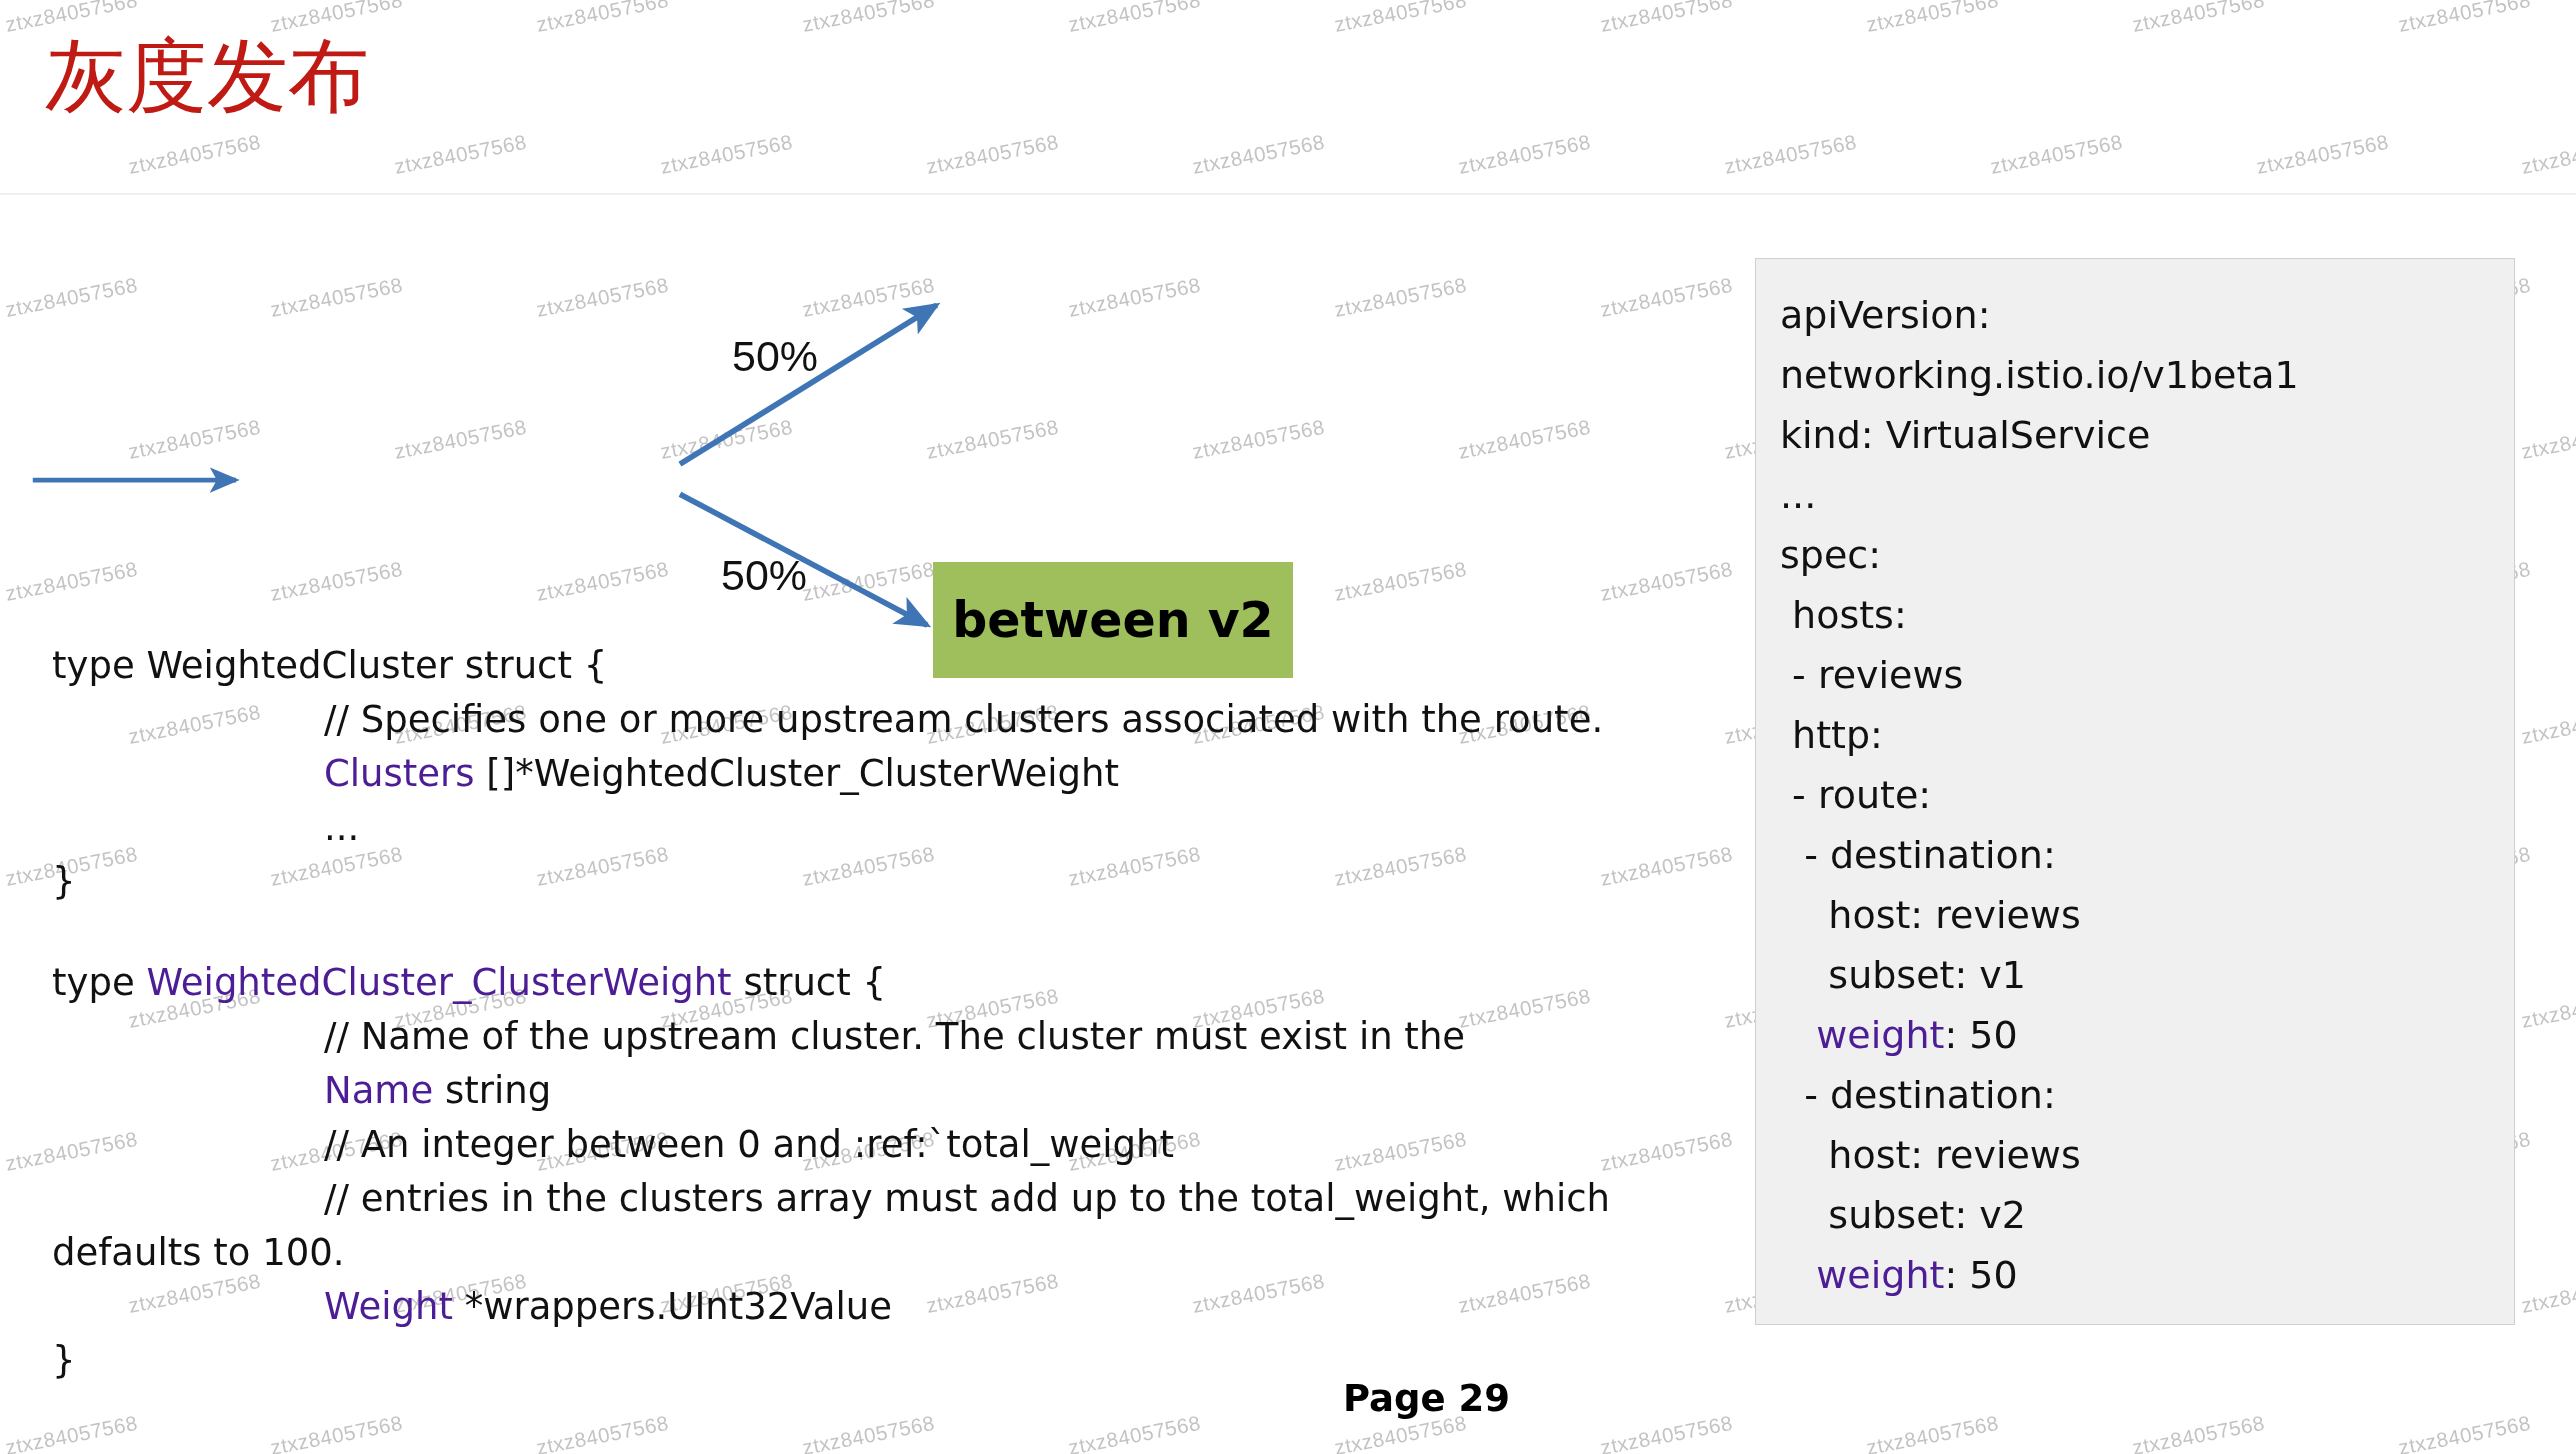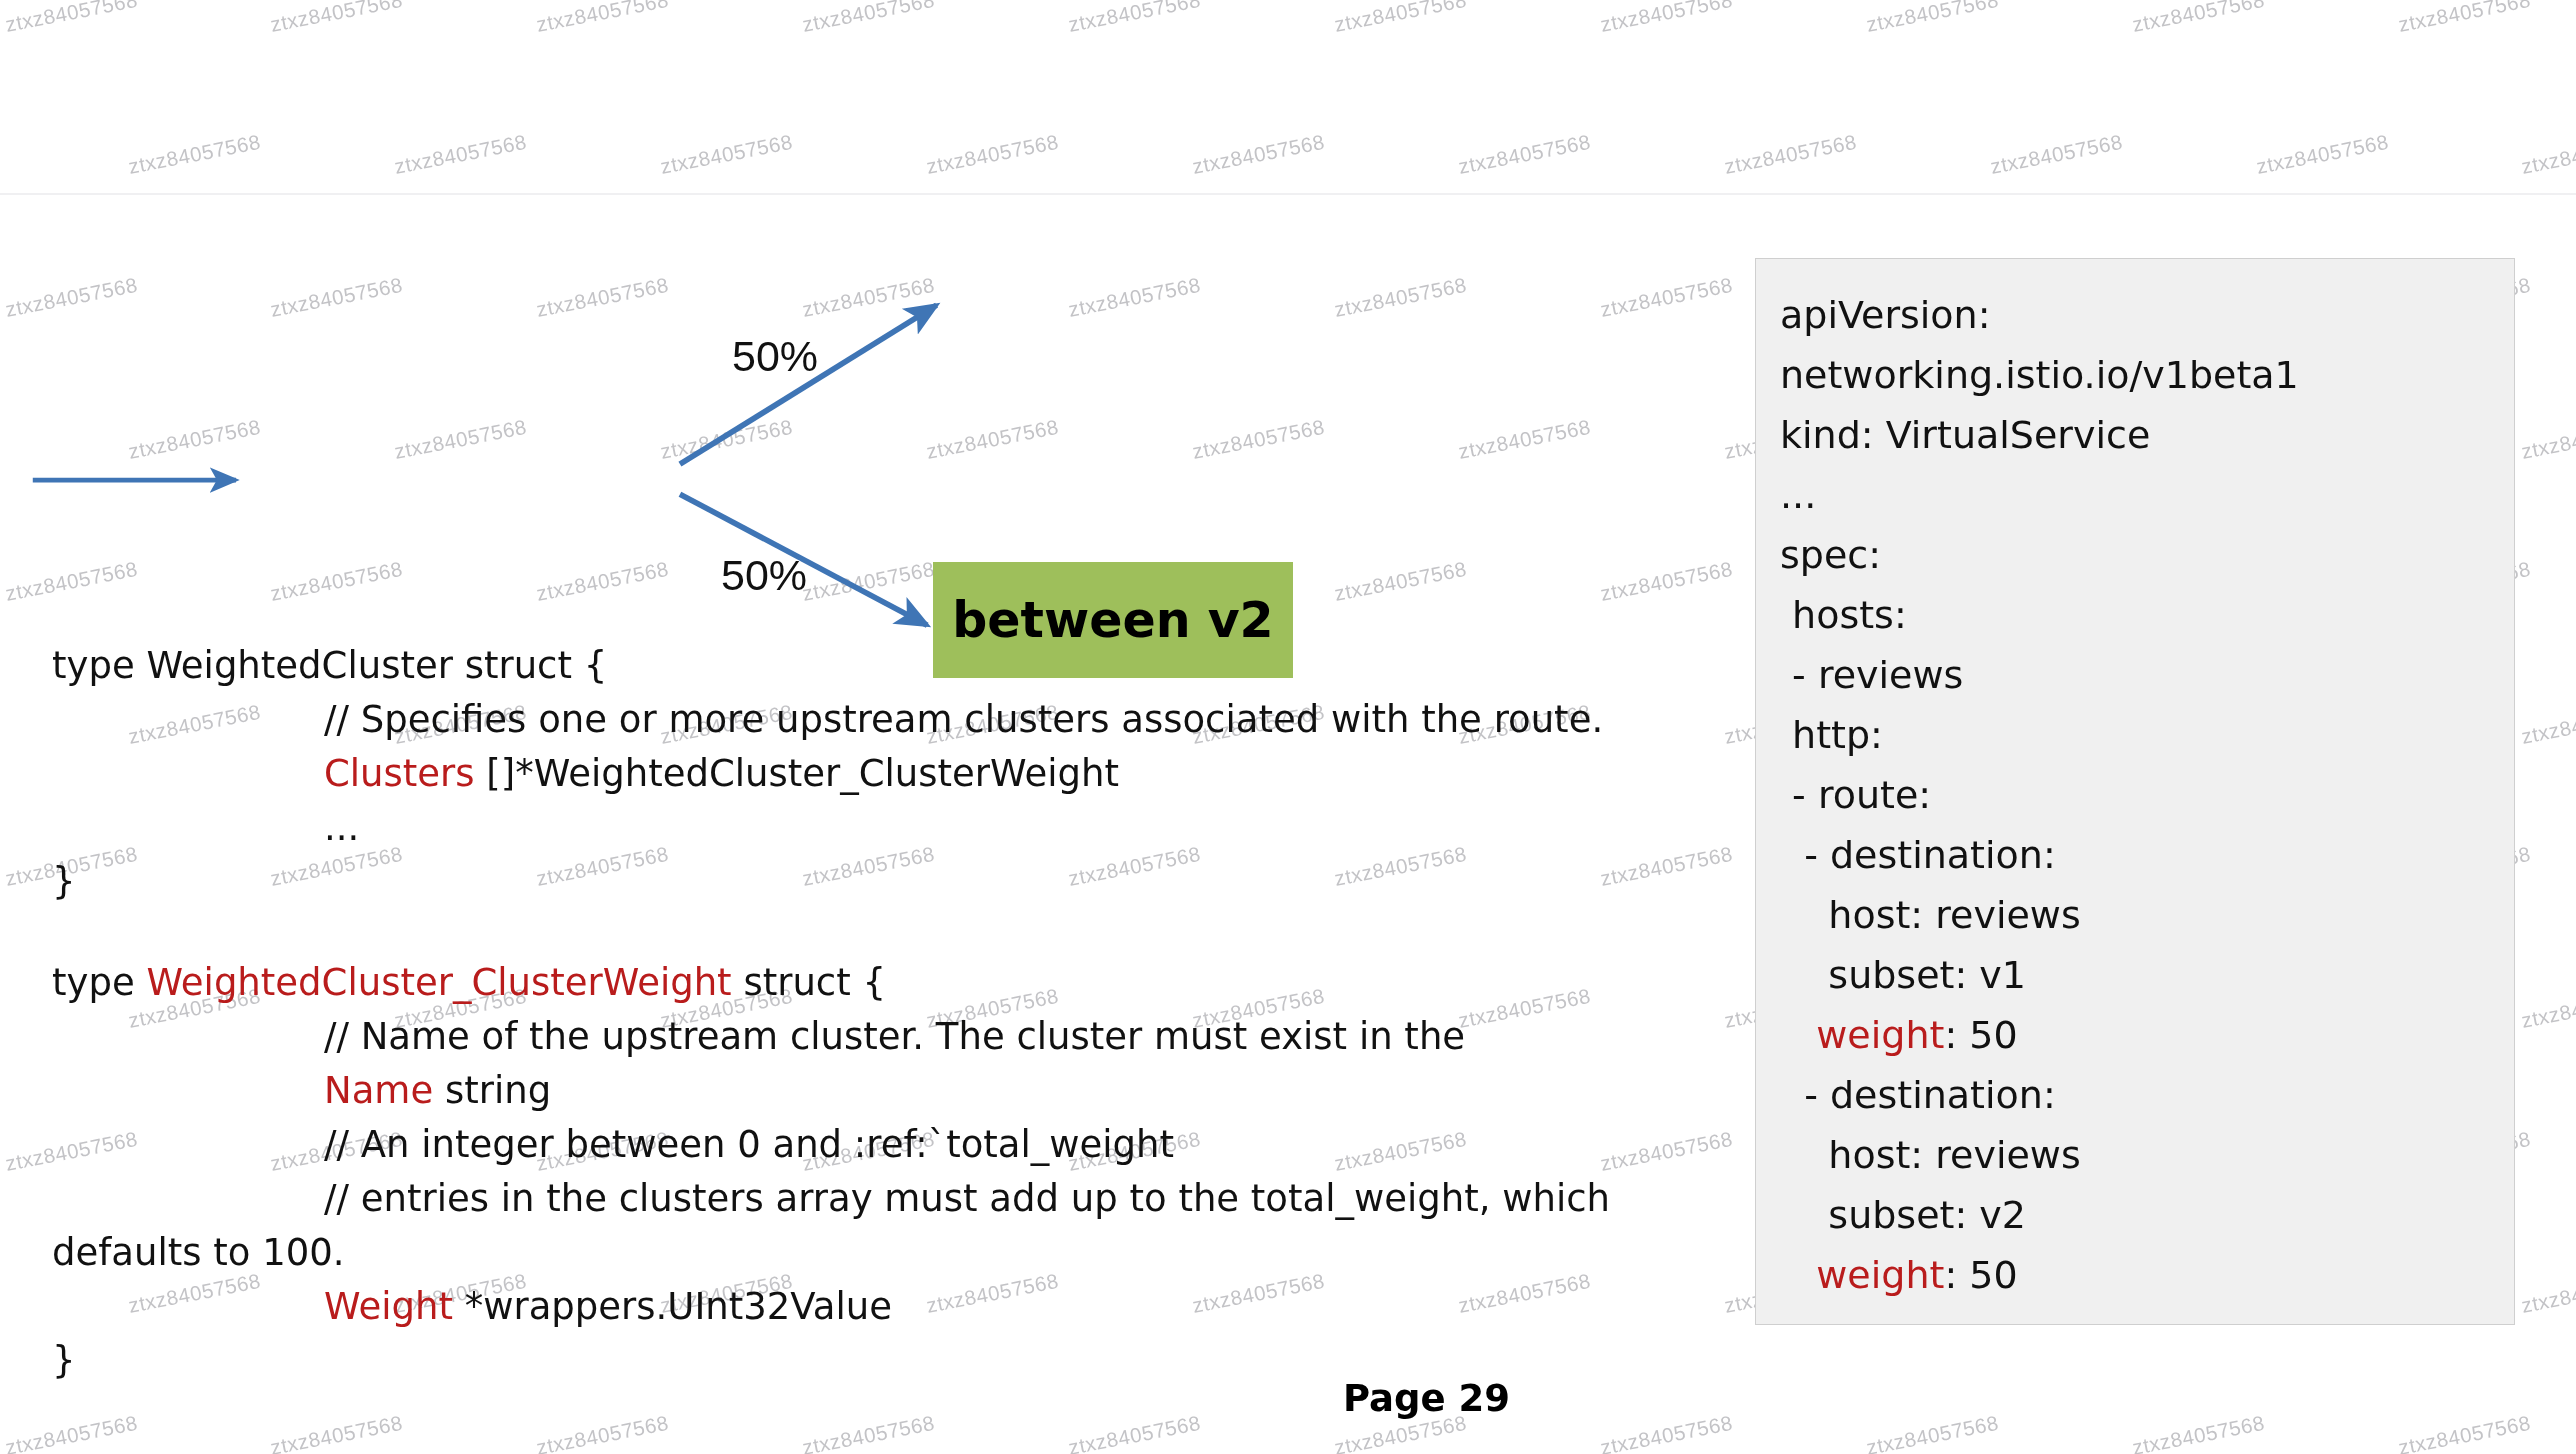--- a/index.html
+++ b/index.html
@@ -135,21 +135,21 @@
     width: 1685px;
     z-index: 10;
     font-family: "DejaVu Sans", sans-serif;
     font-size: 37px;
     line-height: 54px;
     color: #111111;
     white-space: pre-wrap;
   }
   .code-line { min-height: 54px; }
   .code-line.blank { min-height: 47px; }
-  .kw-red { color: #b91c1c; }
+  .kw-red { color: #4c1d95; }
   .indent { display: inline-block; width: 272px; }
 
   
   #yaml-panel {
     position: absolute;
     left: 1755px;
     top: 258px;
     width: 760px;
     height: 1067px;
     background: #f0f0f0;
@@ -300,20 +300,21 @@
       <div class="watermark-text" style="left: 539px; top: 1436px;">ztxz84057568</div>
       <div class="watermark-text" style="left: 805px; top: 1436px;">ztxz84057568</div>
       <div class="watermark-text" style="left: 1071px; top: 1436px;">ztxz84057568</div>
       <div class="watermark-text" style="left: 1337px; top: 1436px;">ztxz84057568</div>
       <div class="watermark-text" style="left: 1603px; top: 1436px;">ztxz84057568</div>
       <div class="watermark-text" style="left: 1869px; top: 1436px;">ztxz84057568</div>
       <div class="watermark-text" style="left: 2135px; top: 1436px;">ztxz84057568</div>
       <div class="watermark-text" style="left: 2401px; top: 1436px;">ztxz84057568</div>
     </div>
 
+  <div id="title">灰度发布</div>
   <div id="title-rule"></div>
 
   <div id="diagram">
 
     <svg id="arrows-svg" viewBox="0 0 1860 780" preserveAspectRatio="none">
       <defs>
         <marker id="ah" markerWidth="7" markerHeight="7" refX="5.6" refY="3.1" orient="auto" markerUnits="strokeWidth">
           <path d="M0,0.4 L6.4,3.1 L0,5.8 L1.5,3.1 Z" fill="#3f75b5"></path>
         </marker>
       </defs>

